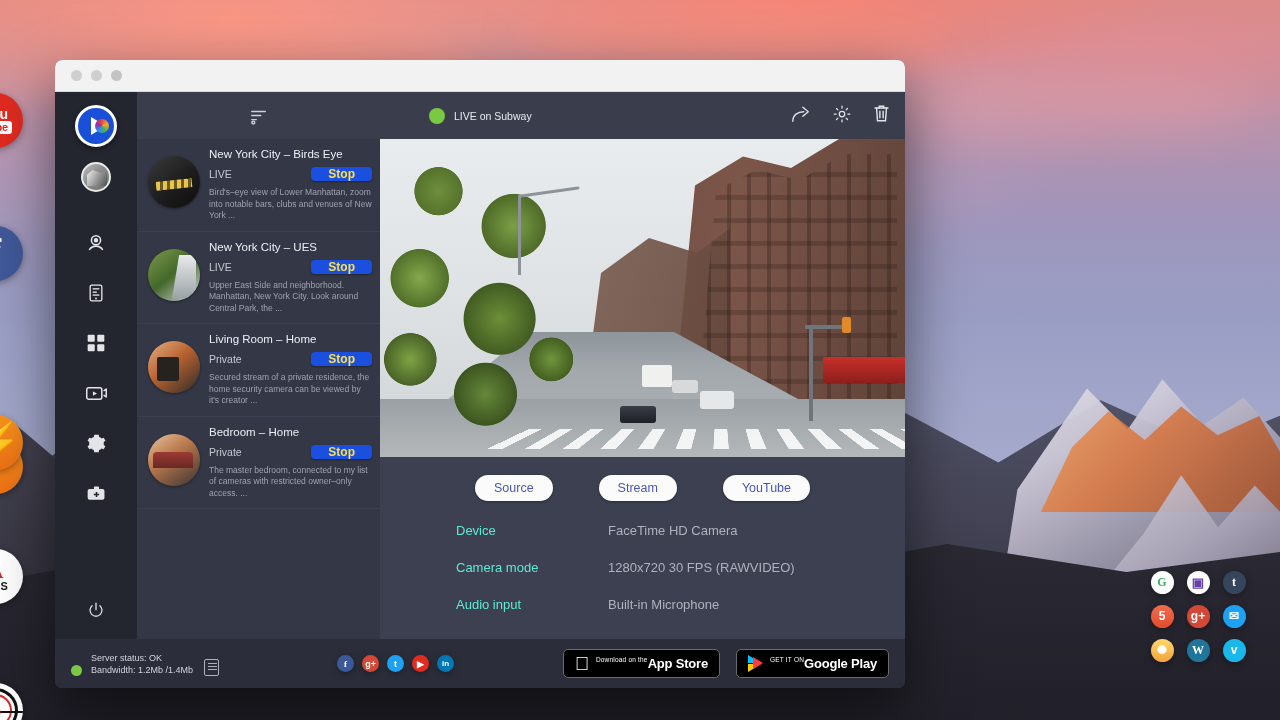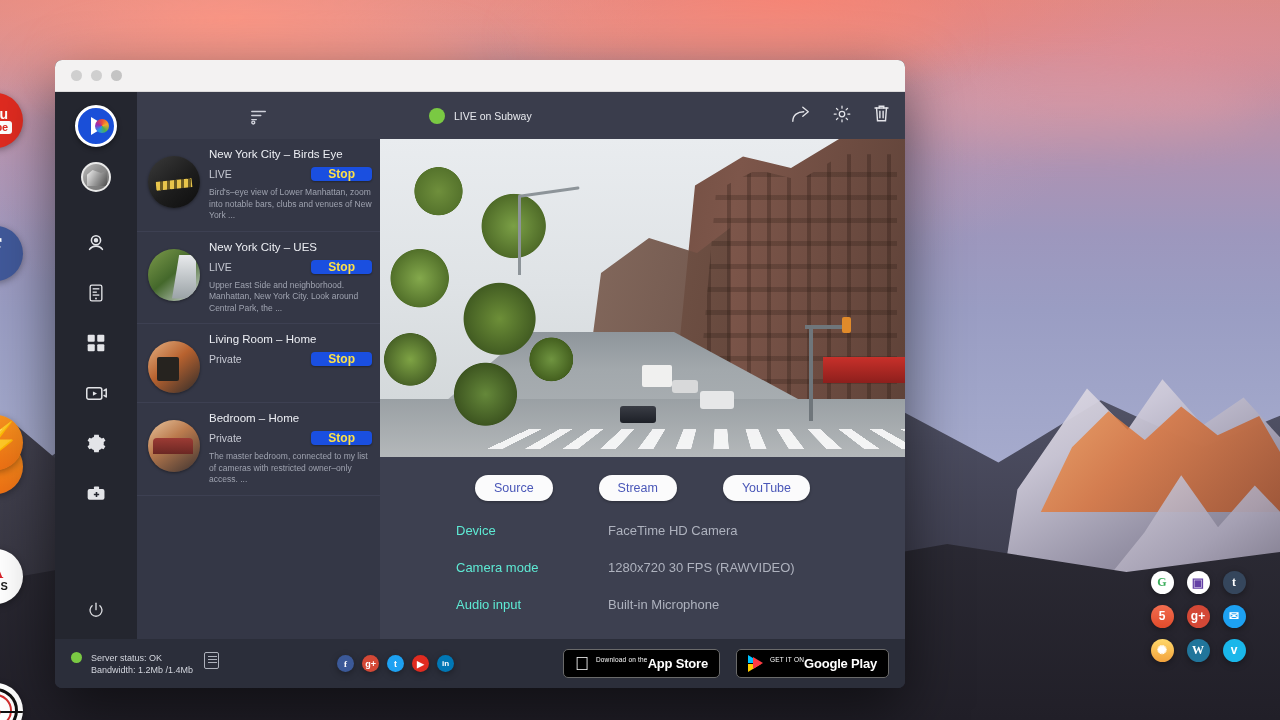--- a/index.html
+++ b/index.html
@@ -269,21 +269,21 @@
   .detail { padding:12px 0 0 76px; }
   .drow { display:flex; margin-bottom:22px; }
   .dlabel { width:152px; color:#5eead4; font-size:13px; }
   .dval { color:#aeb2be; font-size:13px; }
 
   
   .footer {
     height:49px; flex:0 0 49px; background:#2b2e3a;
     display:flex; align-items:center; padding:0 16px;
   }
-  .fstat { display:flex; align-items:flex-start; gap:9px; }
+  .fstat { display:flex; align-items:flex-end; gap:9px; }
   .fdot { width:11px; height:11px; border-radius:50%; background:#7ac943; }
   .ftxt { color:#d2d5dd; font-size:9px; line-height:12px; }
   .fnote { width:15px; height:17px; border:1px solid #aeb2bc; border-radius:2px; position:relative; margin-left:2px;}
   .fnote::before { content:""; position:absolute; left:3px; top:3px; width:9px; height:1px;
     background:#aeb2bc; box-shadow:0 3px 0 #aeb2bc, 0 6px 0 #aeb2bc; }
   .fsocial { display:flex; gap:8px; margin-left:118px; }
   .circ-17 { width:17px; height:17px; font-size:9px; }
   .fb-s { background:#3b5998; font-family:"Liberation Serif",serif;}
   .gp-s { background:#d34836; }
   .tw-s { background:#1da1f2; }
@@ -507,20 +507,21 @@
         </div>
 
         <div class="cam">
           <div class="cam-thumb th3"></div>
           <div class="cam-info">
             <div class="cam-title">Living Room – Home</div>
             <div class="cam-row">
               <span class="cam-state">Private</span>
               <button class="btn-act">Stop</button>
             </div>
+            <div class="cam-desc">Secured stream of a private residence, the home security camera can be viewed by it's creator ...</div>
           </div>
         </div>
 
         <div class="cam">
           <div class="cam-thumb th4"></div>
           <div class="cam-info">
             <div class="cam-title">Bedroom – Home</div>
             <div class="cam-row">
               <span class="cam-state">Private</span>
               <button class="btn-act">Stop</button>

